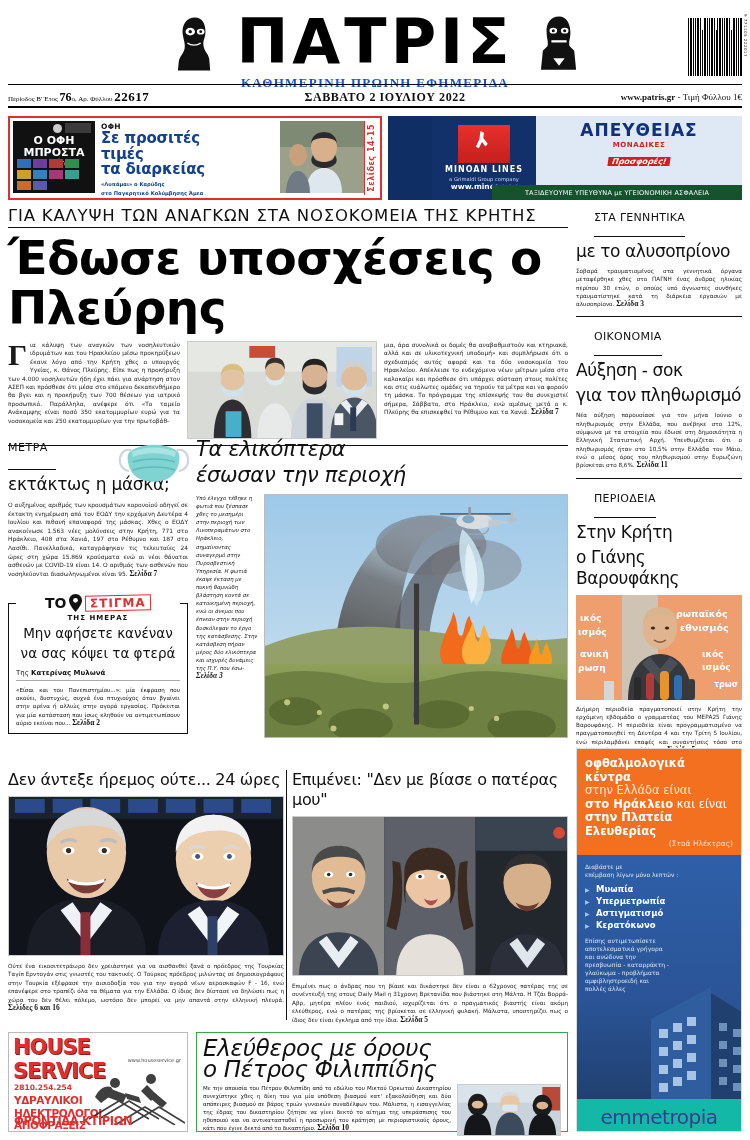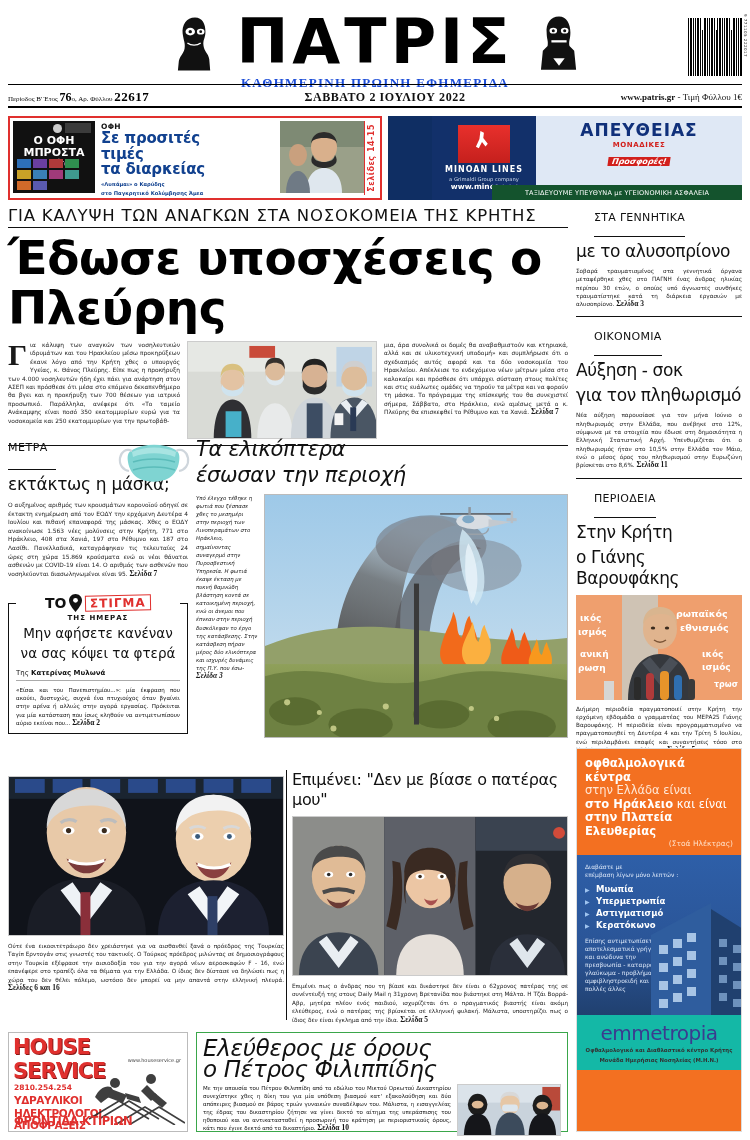--- a/index.html
+++ b/index.html
@@ -152,21 +152,21 @@
   
   .eye-ad { position:absolute; left:576px; top:748px; width:166px; height:384px; border:1px solid #ddd; overflow:hidden; background:#f37021;}
   .eye-top { background:#f37021; padding:8px 8px 7px 8px; color:#fff; }
   .eye-l1 { font-size:11.5px; font-weight:bold; line-height:13.5px;}
   .eye-l2 { font-size:11.5px; font-weight:bold; line-height:13.5px;}
   .eye-l3 { font-size:11.5px; line-height:13.5px; color:#ffe7d6;}
   .eye-l4 { font-size:11.5px; line-height:13.5px;}
   .eye-l4 b{font-weight:bold;}
   .eye-l5 { font-size:11.5px; font-weight:bold; line-height:13.5px;}
   .eye-l6 { font-size:7.5px; text-align:right; color:#ffe0c8; margin-top:1px;}
-  .eye-mid { background:linear-gradient(180deg,#2e5fa8 0%,#2a5496 60%,#20406f 100%); height:160px; position:relative; color:#fff; padding:8px; overflow:hidden;}
+  .eye-mid { background:linear-gradient(180deg,#2e5fa8 0%,#2a5496 60%,#20406f 100%); height:244px; position:relative; color:#fff; padding:8px; overflow:hidden;}
   .eye-read { font-size:6px; line-height:8px; color:#d9e5f7;}
   .eye-list { margin-top:4px;}
   .eye-list li { list-style:none; font-size:8.5px; font-weight:bold; line-height:12px; padding-left:11px; position:relative;}
   .eye-list li::before { content:"\25B6"; position:absolute; left:0; top:1px; font-size:6px; color:#9ec3ef;}
   .eye-note { font-size:6px; line-height:8px; margin-top:6px; color:#d9e5f7; width:58%;}
   .eye-bld { position:absolute; right:-10px; bottom:-10px; width:110px; height:130px; }
   .eye-bot { background:#14b8a6; padding:6px 4px; text-align:center;}
   .emm-name { font-size:20px; letter-spacing:-0.5px; color:#3b3b8f; font-weight:normal;}
   .emm-s1 { font-size:5.4px; font-weight:bold; color:#333; margin-top:2px; line-height:7.5px;}
 
@@ -634,20 +634,21 @@
       <div class="emm-name">emmetropia</div>
       <div class="emm-s1">Οφθαλμολογικό και Διαθλαστικό κέντρο Κρήτης</div>
       <div class="emm-s1">Μονάδα Ημερήσιας Νοσηλείας (Μ.Η.Ν.)</div>
 
     </div>
   </div>
 
   <div class="bsep"></div>
 
   <div class="b1">
+    <div class="b-head">Δεν άντεξε ήρεμος ούτε... 24 ώρες</div>
     <div class="b-photo">
       <svg class="ph" viewBox="0 0 276 160" preserveAspectRatio="xMidYMid slice" xmlns="http://www.w3.org/2000/svg">
         <rect width="276" height="160" fill="#10131a"></rect>
         <rect x="0" y="0" width="276" height="22" fill="#1a2430"></rect>
         <g>
           <rect x="6" y="2" width="30" height="14" fill="#2a4a8a"></rect>
             <rect x="44" y="2" width="30" height="14" fill="#2a4a8a"></rect>
           <rect x="82" y="2" width="30" height="14" fill="#2a4a8a"></rect>
             <rect x="120" y="2" width="30" height="14" fill="#2a4a8a"></rect>
           <rect x="158" y="2" width="30" height="14" fill="#2a4a8a"></rect>

